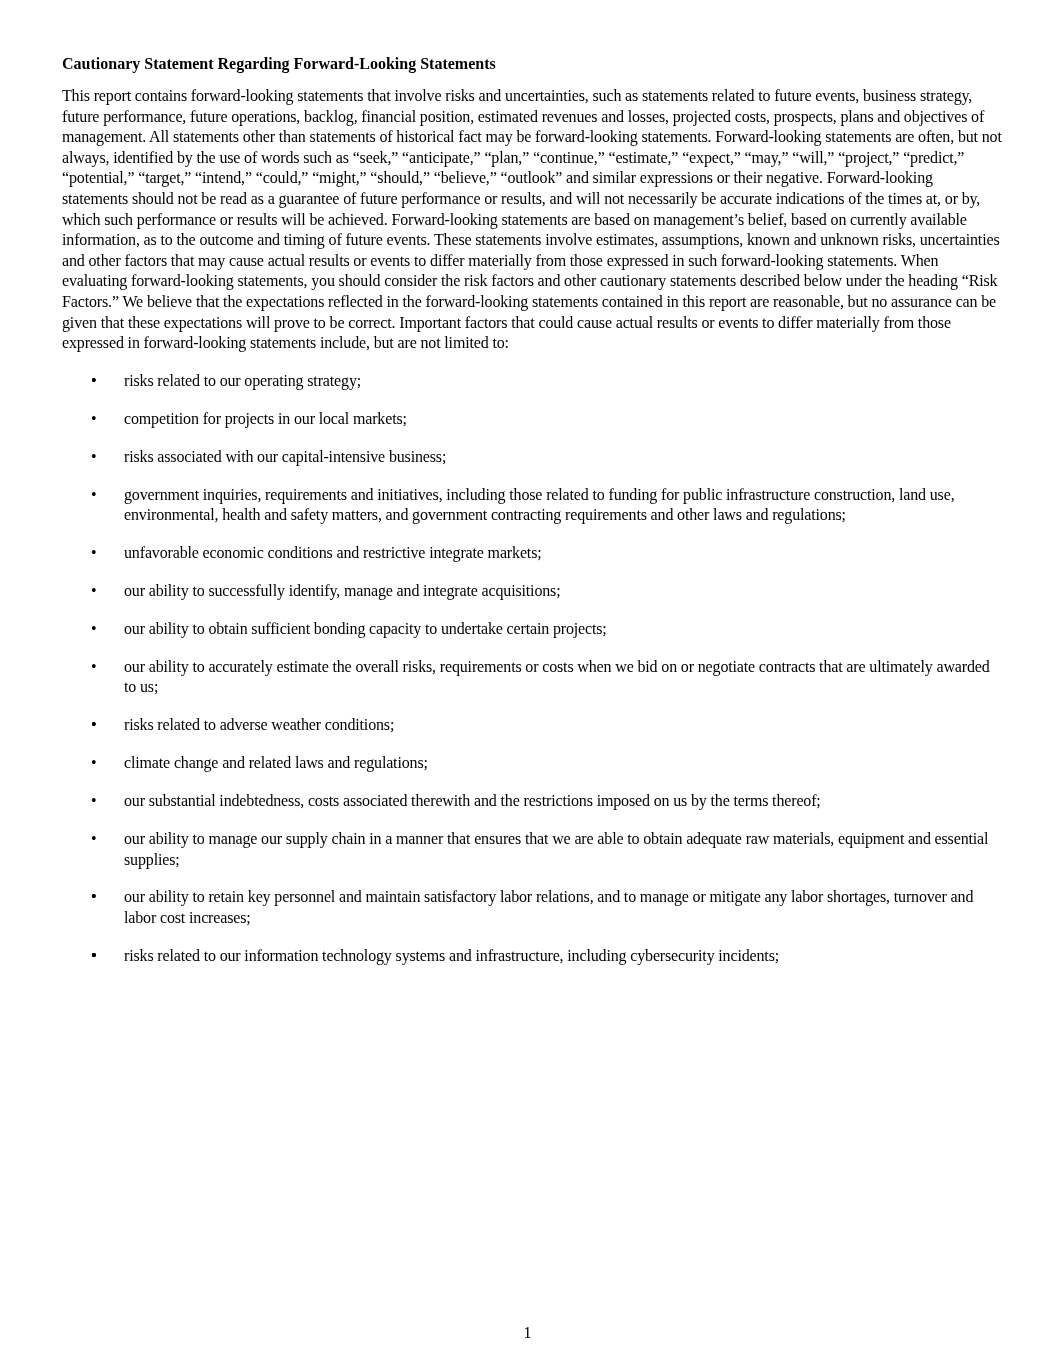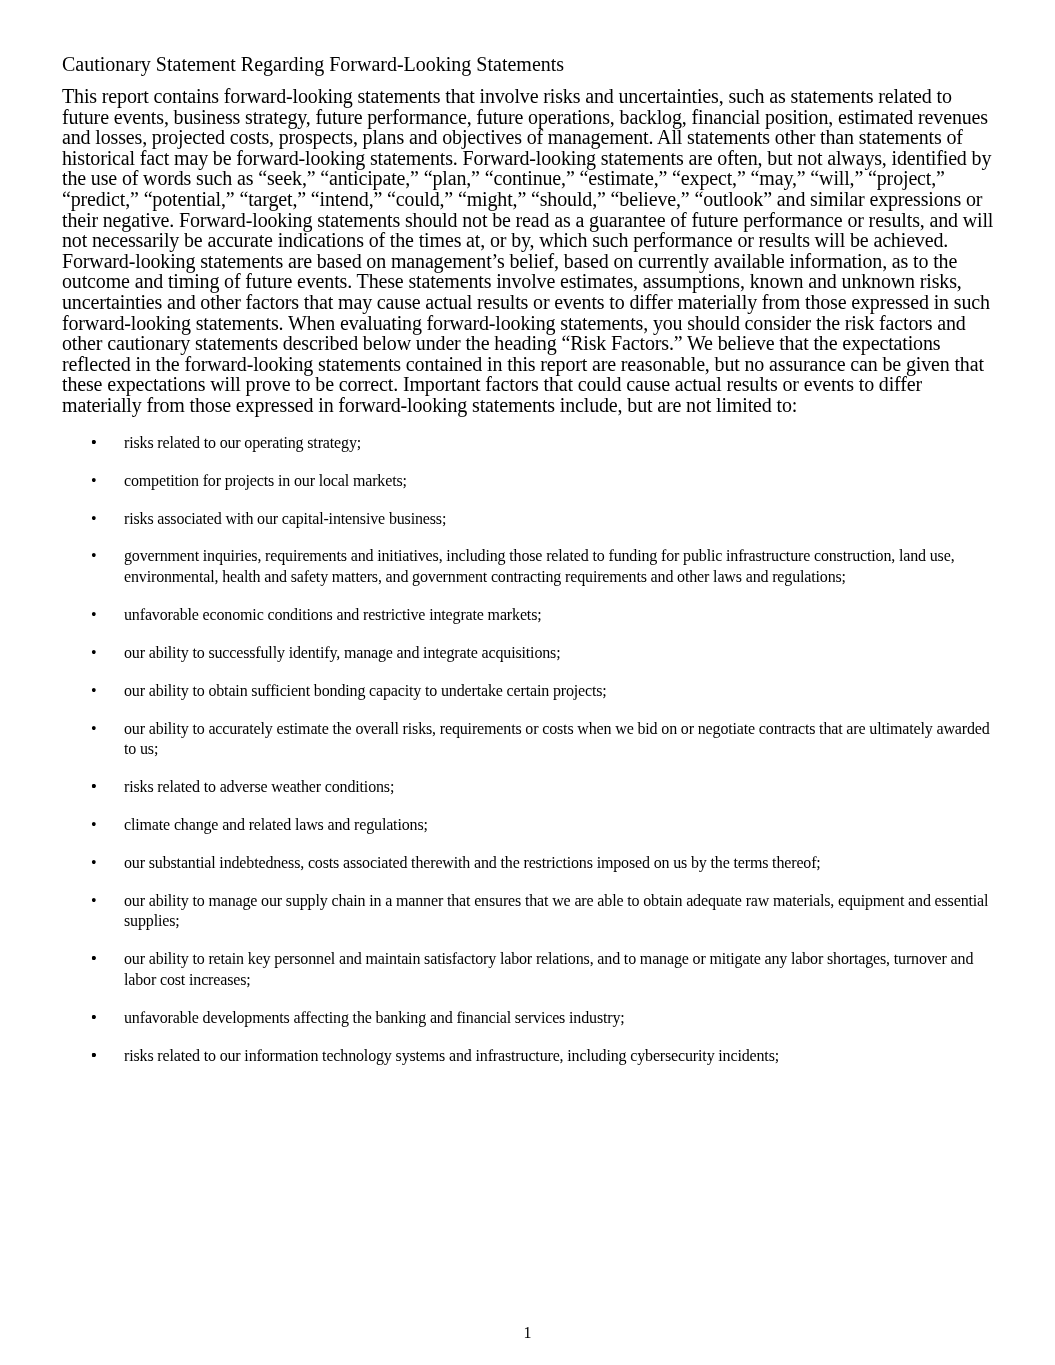--- a/index.html
+++ b/index.html
@@ -16,27 +16,27 @@
       font-family: "Liberation Serif", "DejaVu Serif", serif;
       font-size: 16px;
     }
     .page {
       position: absolute;
       left: 62px;
       top: 54px;
       width: 940px;
     }
     .heading {
-      font-weight: normal;
-      font-size: 20px;
+      font-weight: bold;
+      font-size: 16px;
       line-height: 20px;
       margin: 0 0 12px 0;
     }
     .para {
-      font-size: 20px;
+      font-size: 16px;
       line-height: 20.6px;
       margin: 0 0 11px 0;
       letter-spacing: -0.15px;
     }
     .bullets {
       list-style: none;
       margin: 0;
       padding: 0;
     }
     .bullet-item {
@@ -80,20 +80,20 @@
     <li class="bullet-item"><span class="bullet-glyph">•</span><span>our ability to obtain sufficient bonding capacity to undertake certain projects;</span></li>
     <li class="bullet-item"><span class="bullet-glyph">•</span><span>our ability to accurately estimate the overall risks, requirements or costs when we bid on or negotiate contracts that are ultimately awarded to us;</span></li>
     <li class="bullet-item"><span class="bullet-glyph">•</span></li>
     <li class="bullet-item"><span class="bullet-glyph">•</span><span>risks related to adverse weather conditions;</span></li>
     <li class="bullet-item"><span class="bullet-glyph">•</span><span>climate change and related laws and regulations;</span></li>
     <li class="bullet-item"><span class="bullet-glyph">•</span><span>our substantial indebtedness, costs associated therewith and the restrictions imposed on us by the terms thereof;</span></li>
     <li class="bullet-item"><span class="bullet-glyph">•</span><span>our ability to manage our supply chain in a manner that ensures that we are able to obtain adequate raw materials, equipment and essential supplies;</span></li>
     <li class="bullet-item"><span class="bullet-glyph">•</span></li>
     <li class="bullet-item"><span class="bullet-glyph">•</span><span>our ability to retain key personnel and maintain satisfactory labor relations, and to manage or mitigate any labor shortages, turnover and labor cost increases;</span></li>
     <li class="bullet-item"><span class="bullet-glyph">•</span></li>
-    <li class="bullet-item"><span class="bullet-glyph">•</span><span>unfavorable developments affecting the banking and financial services industry;</span></li>
+    <li class="bullet-item"><span class="bullet-glyph">•</span></li>
     <li class="bullet-item"><span class="bullet-glyph">•</span></li>
     <li class="bullet-item"><span class="bullet-glyph">•</span></li>
     <li class="bullet-item"><span class="bullet-glyph">•</span><span>risks related to our information technology systems and infrastructure, including cybersecurity incidents;</span></li>
   </ul>
 </div>
 
 <div class="page-number">1</div>
 
 </body></html>

